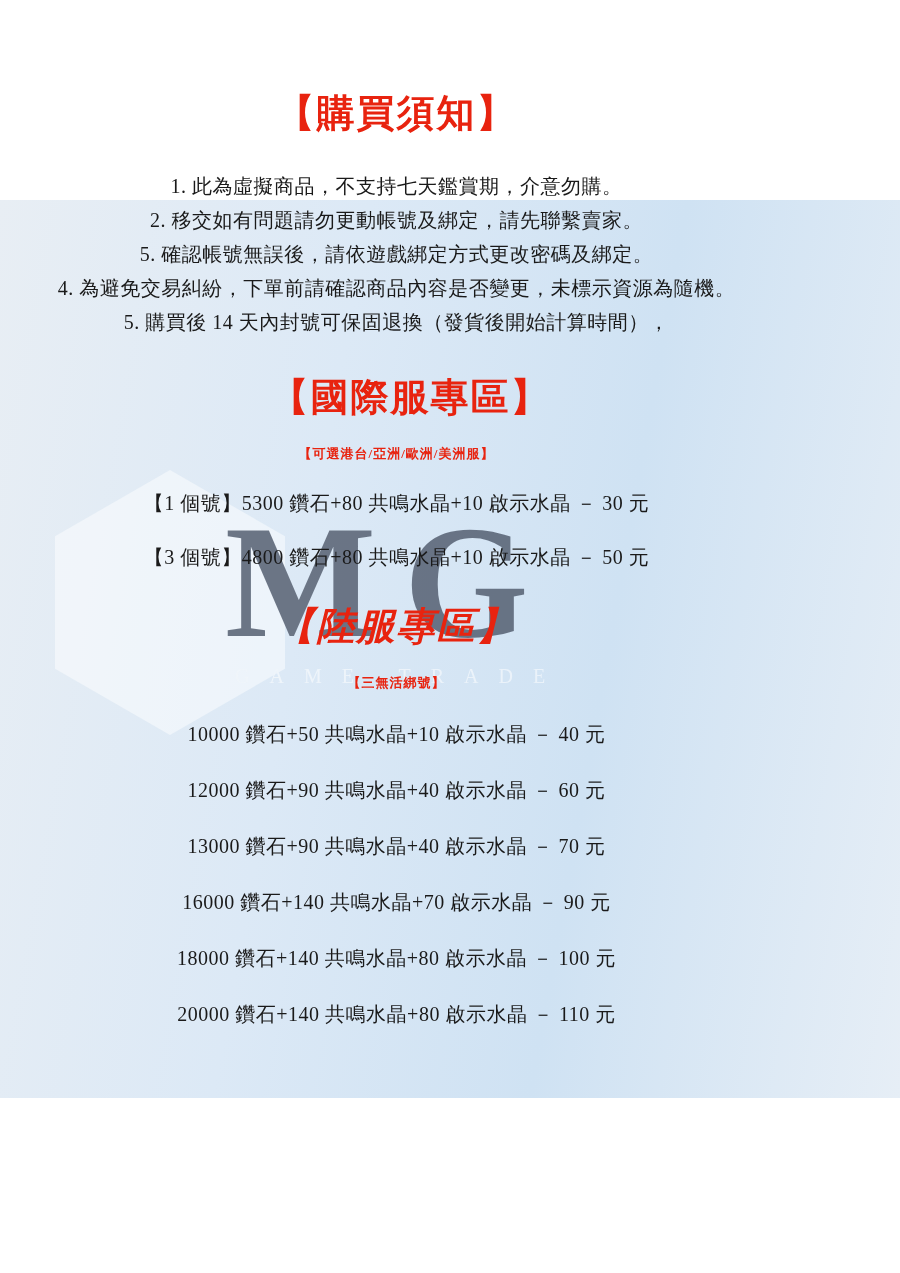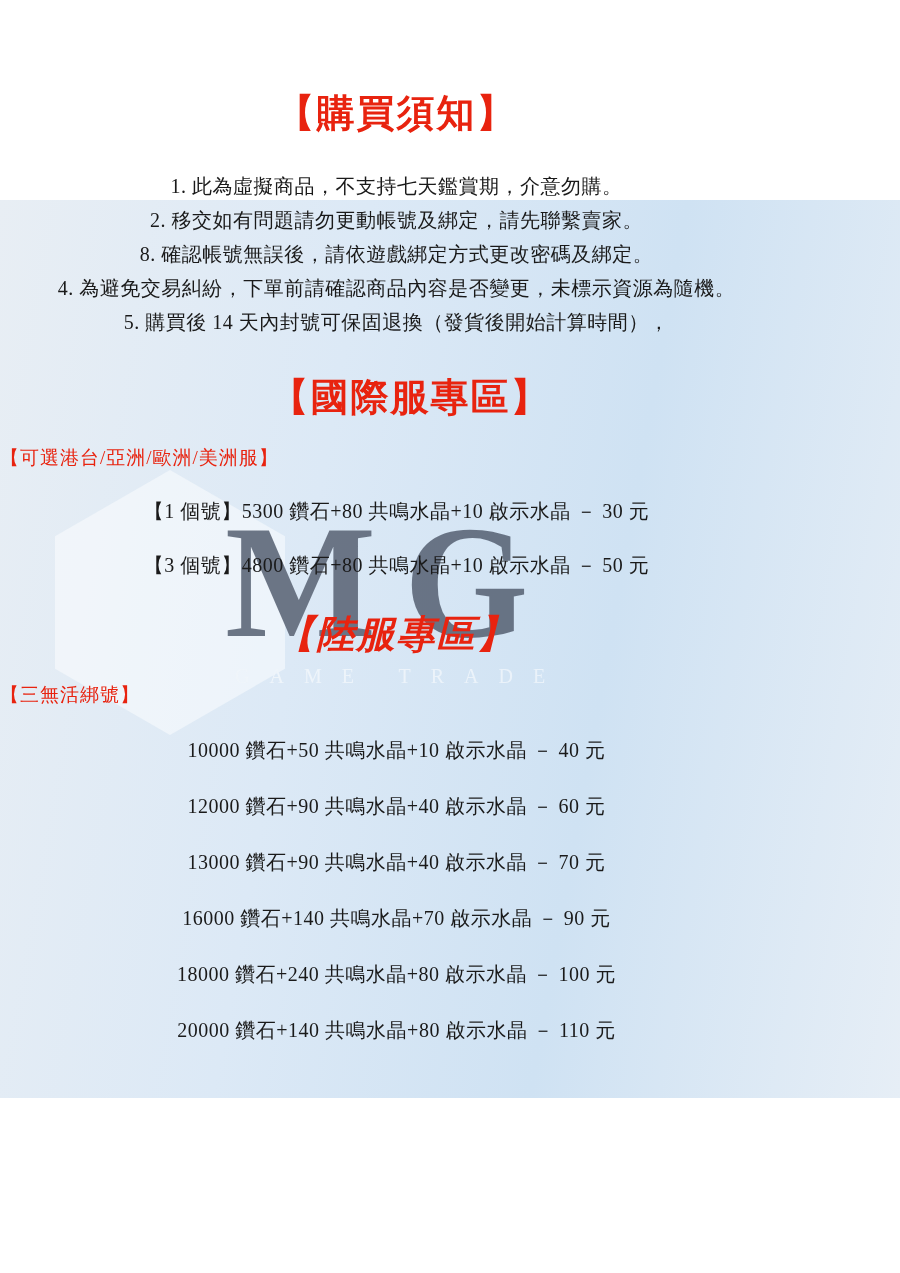--- a/index.html
+++ b/index.html
@@ -90,23 +90,24 @@
     letter-spacing: 2px;
     margin-left: 28px;
   }
   #title-cn {
     font-size: 38px;
     padding-top: 30px;
     letter-spacing: 2px;
     font-style: italic;
   }
   .subheading {
+    text-align: center;
     color: #e8230f;
-    font-size: 19px;
-    font-weight: normal;
+    font-size: 13px;
+    font-weight: bold;
     padding-top: 22px;
     letter-spacing: 1px;
   }
   .notice-line {
     text-align: center;
     font-size: 20px;
     color: #1a1a1a;
     padding-top: 7px;
     letter-spacing: 0.5px;
   }
@@ -134,31 +135,31 @@
   <div class="wm-letters">MG</div>
   <div class="wm-sub">GAME TRADE</div>
 </div>
 
 <div id="content">
 
   <div id="title-notice" class="heading">【購買須知】</div>
 
   <div class="notice-line first">1. 此為虛擬商品，不支持七天鑑賞期，介意勿購。</div>
   <div class="notice-line">2. 移交如有問題請勿更動帳號及綁定，請先聯繫賣家。</div>
-  <div class="notice-line">8. 確認帳號無誤後，請依遊戲綁定方式更改密碼及綁定。</div>
+  <div class="notice-line">5. 確認帳號無誤後，請依遊戲綁定方式更改密碼及綁定。</div>
   <div class="notice-line">4. 為避免交易糾紛，下單前請確認商品內容是否變更，未標示資源為隨機。</div>
   <div class="notice-line">5. 購買後 14 天內封號可保固退換（發貨後開始計算時間），</div>
 
   <div id="title-global" class="heading">【國際服專區】</div>
   <div class="subheading">【可選港台/亞洲/歐洲/美洲服】</div>
   <div class="price-line">【1 個號】5300 鑽石+80 共鳴水晶+10 啟示水晶 － 30 元</div>
   <div class="price-line">【3 個號】4800 鑽石+80 共鳴水晶+10 啟示水晶 － 50 元</div>
 
   <div id="title-cn" class="heading">【陸服專區】</div>
   <div class="subheading">【三無活綁號】</div>
   <div class="price-line tight">10000 鑽石+50 共鳴水晶+10 啟示水晶 － 40 元</div>
   <div class="price-line tight">12000 鑽石+90 共鳴水晶+40 啟示水晶 － 60 元</div>
   <div class="price-line tight">13000 鑽石+90 共鳴水晶+40 啟示水晶 － 70 元</div>
   <div class="price-line tight">16000 鑽石+140 共鳴水晶+70 啟示水晶 － 90 元</div>
-  <div class="price-line tight">18000 鑽石+240 共鳴水晶+80 啟示水晶 － 100 元</div>
+  <div class="price-line tight">18000 鑽石+140 共鳴水晶+80 啟示水晶 － 100 元</div>
   <div class="price-line tight">20000 鑽石+140 共鳴水晶+80 啟示水晶 － 110 元</div>
 
 </div>
 
 </body></html>

